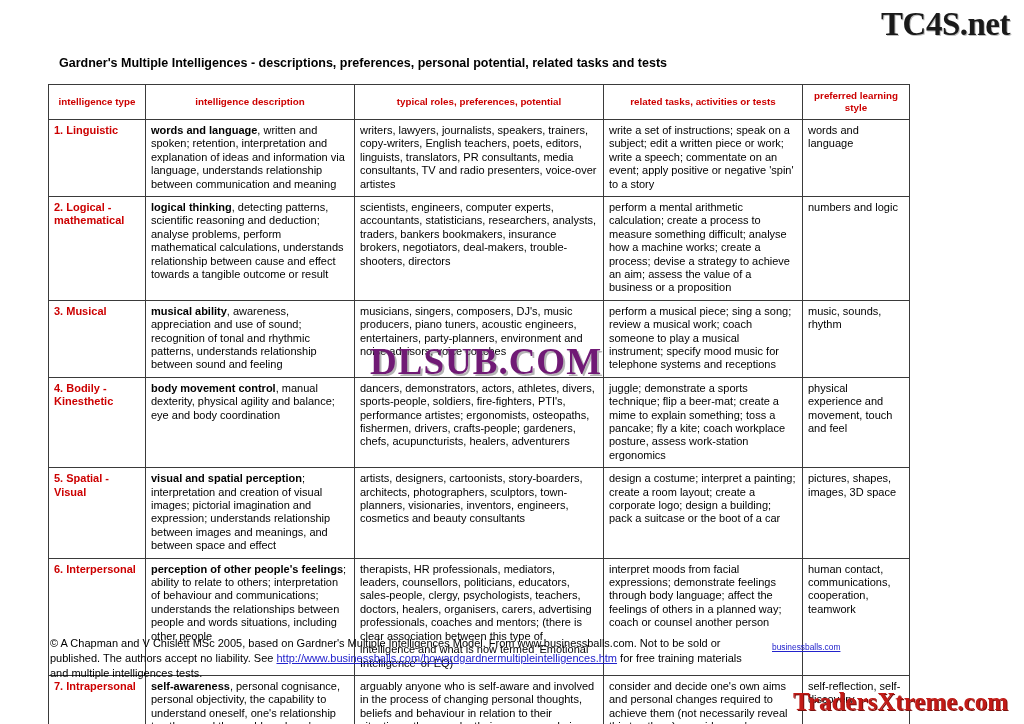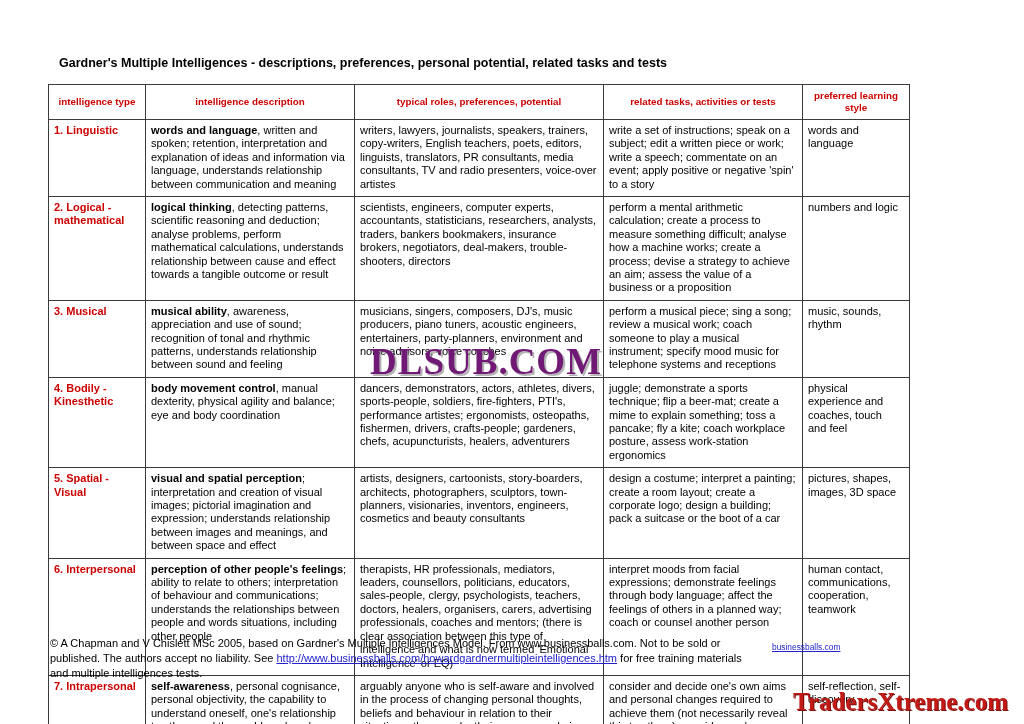--- a/index.html
+++ b/index.html
@@ -131,20 +131,21 @@
     text-shadow: 2px 2px 0 rgba(120,120,120,0.55);
     pointer-events: none;
     white-space: nowrap;
   }
 </style>
 </head>
 <body>
 
 <div class="page">
 
+  <div class="brand-top">TC4S.net</div>
 
   <div class="doc-title">Gardner's Multiple Intelligences - descriptions, preferences, personal potential, related tasks and tests</div>
 
   <table class="mi">
     <thead>
       <tr>
         <th class="col-type">intelligence type</th>
         <th class="col-desc">intelligence description</th>
         <th class="col-roles">typical roles, preferences, potential</th>
         <th class="col-tasks">related tasks, activities or tests</th>
@@ -171,21 +172,21 @@
         <td class="col-desc"><span class="lead">musical ability</span><span>, awareness, appreciation and use of sound; recognition of tonal and rhythmic patterns, understands relationship between sound and feeling</span></td>
         <td class="col-roles">musicians, singers, composers, DJ's, music producers, piano tuners, acoustic engineers, entertainers, party-planners, environment and noise advisors, voice coaches</td>
         <td class="col-tasks">perform a musical piece; sing a song; review a musical work; coach someone to play a musical instrument; specify mood music for telephone systems and receptions</td>
         <td class="col-style">music, sounds, rhythm</td>
       </tr>
       <tr>
         <td class="col-type">4. Bodily - Kinesthetic</td>
         <td class="col-desc"><span class="lead">body movement control</span><span>, manual dexterity, physical agility and balance; eye and body coordination</span></td>
         <td class="col-roles">dancers, demonstrators, actors, athletes, divers, sports-people, soldiers, fire-fighters, PTI's, performance artistes; ergonomists, osteopaths, fishermen, drivers, crafts-people; gardeners, chefs, acupuncturists, healers, adventurers</td>
         <td class="col-tasks">juggle; demonstrate a sports technique; flip a beer-mat; create a mime to explain something; toss a pancake; fly a kite; coach workplace posture, assess work-station ergonomics</td>
-        <td class="col-style">physical experience and coaches, touch and feel</td>
+        <td class="col-style">physical experience and movement, touch and feel</td>
       </tr>
       <tr>
         <td class="col-type">5. Spatial - Visual</td>
         <td class="col-desc"><span class="lead">visual and spatial perception</span><span>; interpretation and creation of visual images; pictorial imagination and expression; understands relationship between images and meanings, and between space and effect</span></td>
         <td class="col-roles">artists, designers, cartoonists, story-boarders, architects, photographers, sculptors, town-planners, visionaries, inventors, engineers, cosmetics and beauty consultants</td>
         <td class="col-tasks">design a costume; interpret a painting; create a room layout; create a corporate logo; design a building; pack a suitcase or the boot of a car</td>
         <td class="col-style">pictures, shapes, images, 3D space</td>
       </tr>
       <tr>
         <td class="col-type">6. Interpersonal</td>

